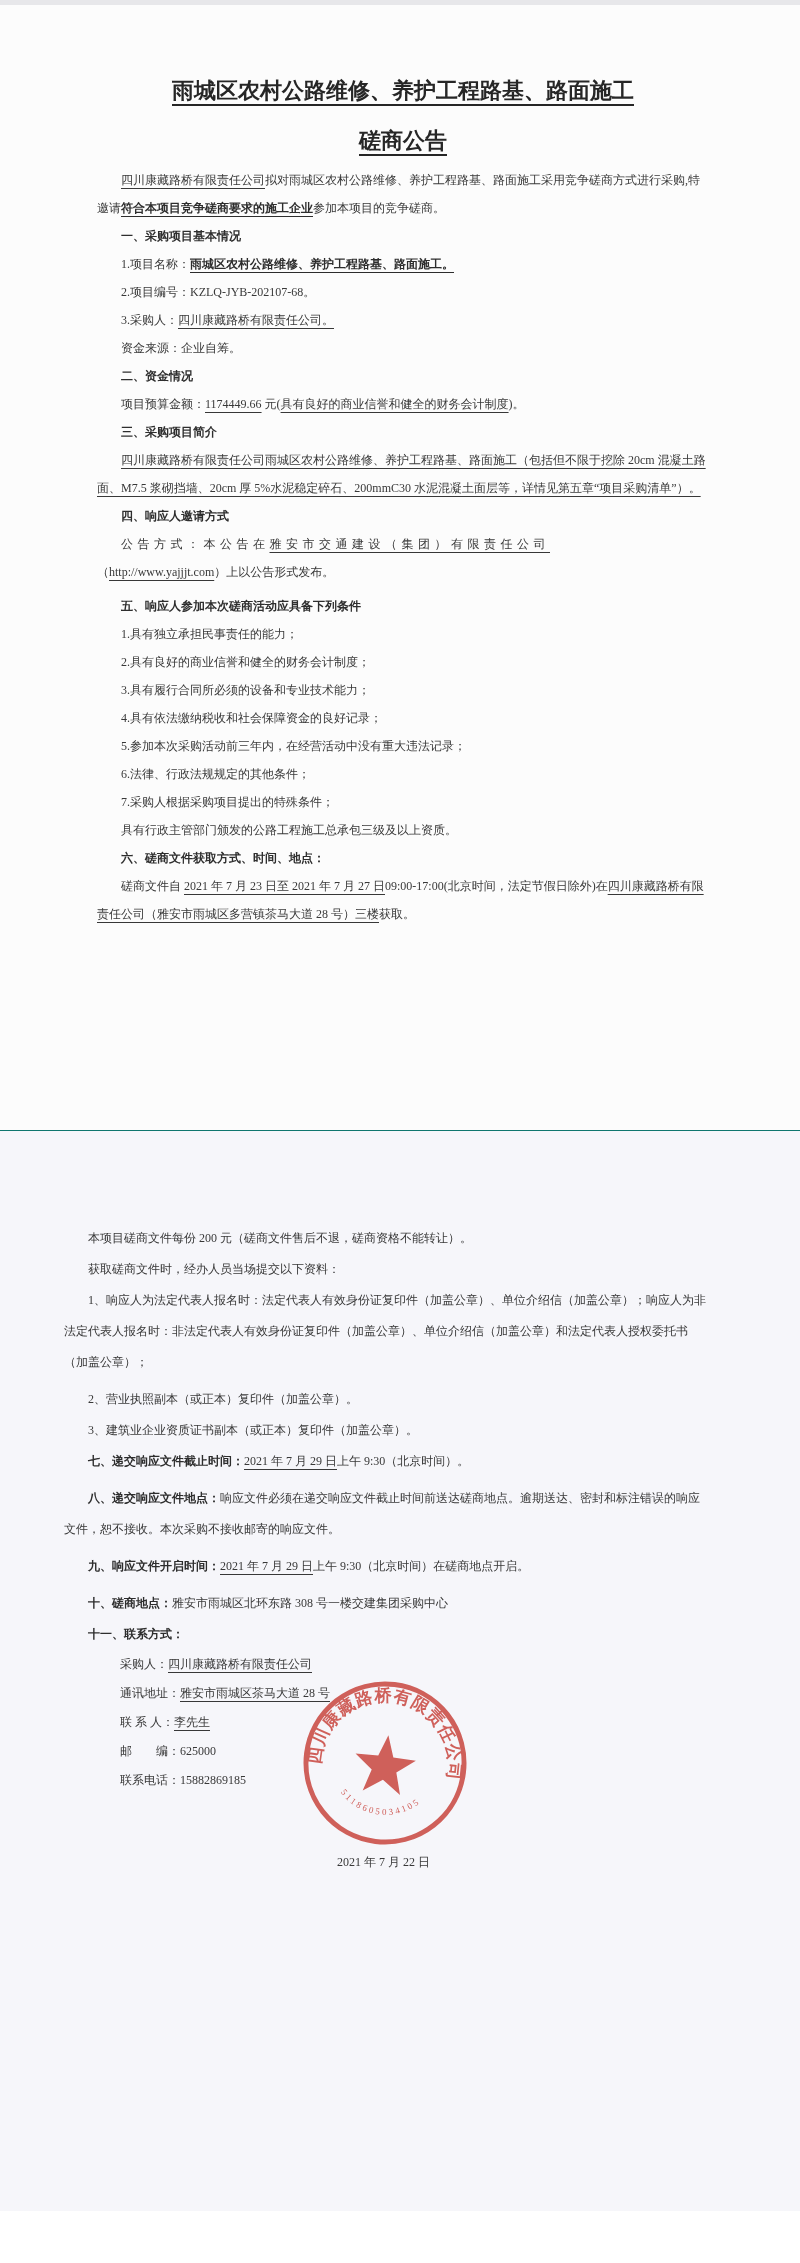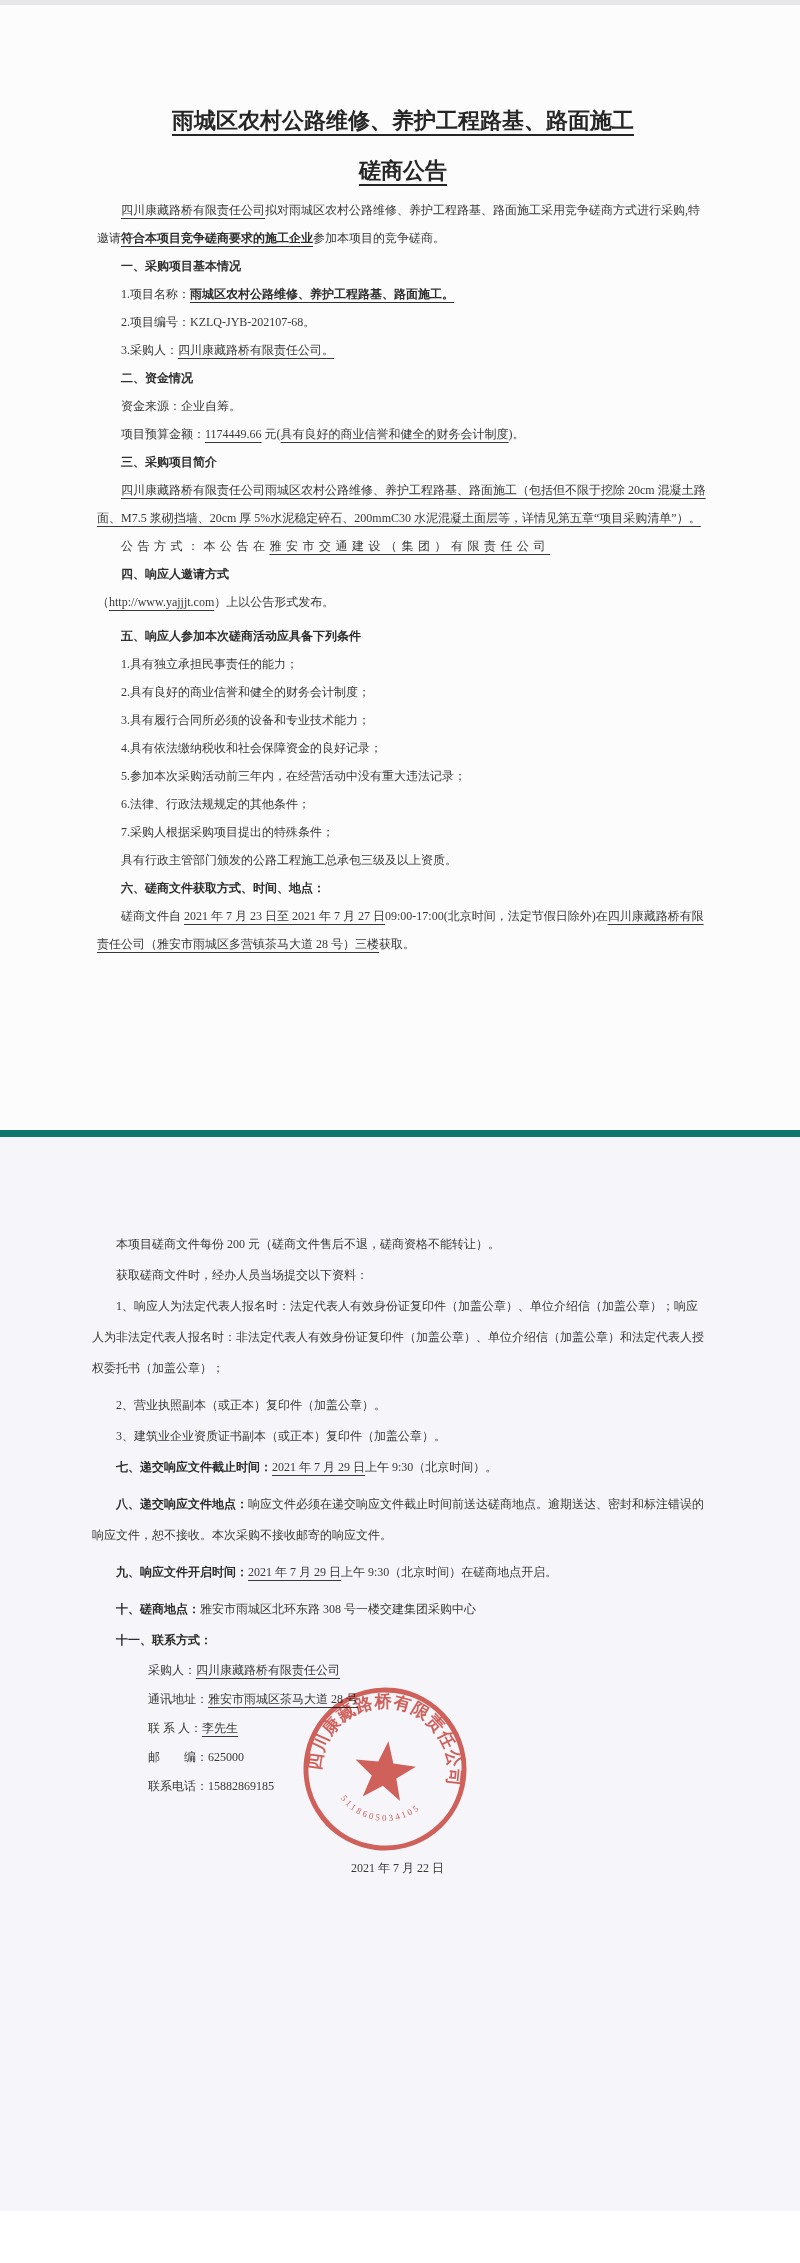--- a/index.html
+++ b/index.html
@@ -7,22 +7,22 @@
     width:800px;
     background:#ffffff;
     font-family:"Liberation Serif","DejaVu Serif",serif;
     color:#383838;
     position:relative;
   }
   
   .scan-edge-left{position:absolute;left:0;top:0;width:6px;height:100%;background:#ebebee;border-right:1px solid #d8d8dc;}
   .scan-edge-top{position:absolute;left:0;top:0;width:100%;height:5px;background:#e7e7ea;}
   .page{position:relative;width:800px;box-sizing:border-box;overflow:hidden;}
-  .page-1{height:1130px;background:#fcfcfc;padding:96px 91px 0 97px;}
-  .page-2{height:1081px;background:#f6f6fa;border-top:7px solid #0f766e;padding:92px 91px 0 92px;}
+  .page-1{height:1130px;background:#fcfcfc;padding:66px 91px 0 97px;}
+  .page-2{height:1081px;background:#f6f6fa;border-top:1px solid #0f766e;padding:92px 91px 0 64px;}
   .ln{font-size:12px;line-height:28px;margin:0;white-space:pre-wrap;}
   .page-2 .ln{line-height:31px;}
   .t1{font-size:22px;font-weight:bold;color:#262626;text-align:center;line-height:50px;text-indent:0;
       text-decoration:underline;text-underline-offset:6px;text-decoration-thickness:2px;}
   .h{font-weight:bold;color:#2e2e2e;text-indent:2em;}
   .p{text-indent:2em;}
   .pn{text-indent:0;}
   .c{text-indent:0;margin-left:56px;line-height:29px !important;}
   .d{text-align:center;margin-top:52px;margin-right:6px;}
   .mt{margin-top:6px;}
@@ -39,27 +39,27 @@
 <div class="scan-edge-left"></div>
 
 <div class="page page-1" id="page1">
     <p class="ln t1"><span>雨城区农村公路维修、养护工程路基、路面施工</span></p>
     <p class="ln t1"><span>磋商公告</span></p>
     <p class="ln p"><span class="u">四川康藏路桥有限责任公司</span><span>拟对雨城区农村公路维修、养护工程路基、路面施工采用竞争磋商方式进行采购,特邀请</span><span class="bu">符合本项目竞争磋商要求的施工企业</span><span>参加本项目的竞争磋商。</span></p>
     <p class="ln h"><span>一、采购项目基本情况</span></p>
     <p class="ln p"><span>1.项目名称：</span><span class="bu">雨城区农村公路维修、养护工程路基、路面施工。</span></p>
     <p class="ln p"><span>2.项目编号：KZLQ-JYB-202107-68。</span></p>
     <p class="ln p"><span>3.采购人：</span><span class="u">四川康藏路桥有限责任公司。</span></p>
+    <p class="ln p"><span>资金来源：企业自筹。</span></p>
     <p class="ln h"><span>二、资金情况</span></p>
-    <p class="ln p"><span>资金来源：企业自筹。</span></p>
     <p class="ln p"><span>项目预算金额：</span><span class="u">1174449.66</span><span> 元(</span><span class="u">具有良好的商业信誉和健全的财务会计制度</span><span>)。</span></p>
     <p class="ln h"><span>三、采购项目简介</span></p>
     <p class="ln p"><span class="u">四川康藏路桥有限责任公司雨城区农村公路维修、养护工程路基、路面施工（包括但不限于挖除 20cm 混凝土路面、M7.5 浆砌挡墙、20cm 厚 5%水泥稳定碎石、200mmC30 水泥混凝土面层等，详情见第五章“项目采购清单”）。</span></p>
+    <p class="ln h"><span>四、响应人邀请方式</span></p>
     <p class="ln p"><span class="sp">公告方式：本公告在</span><span class="spu">雅安市交通建设（集团）有限责任公司</span></p>
-    <p class="ln h"><span>四、响应人邀请方式</span></p>
     <p class="ln pn"><span>（</span><span class="u">http://www.yajjjt.com</span><span>）上以公告形式发布。</span></p>
     <p class="ln h mt"><span>五、响应人参加本次磋商活动应具备下列条件</span></p>
     <p class="ln p"><span>1.具有独立承担民事责任的能力；</span></p>
     <p class="ln p"><span>2.具有良好的商业信誉和健全的财务会计制度；</span></p>
     <p class="ln p"><span>3.具有履行合同所必须的设备和专业技术能力；</span></p>
     <p class="ln p"><span>4.具有依法缴纳税收和社会保障资金的良好记录；</span></p>
     <p class="ln p"><span>5.参加本次采购活动前三年内，在经营活动中没有重大违法记录；</span></p>
     <p class="ln p"><span>6.法律、行政法规规定的其他条件；</span></p>
     <p class="ln p"><span>7.采购人根据采购项目提出的特殊条件；</span></p>
     <p class="ln p"><span>具有行政主管部门颁发的公路工程施工总承包三级及以上资质。</span></p>

